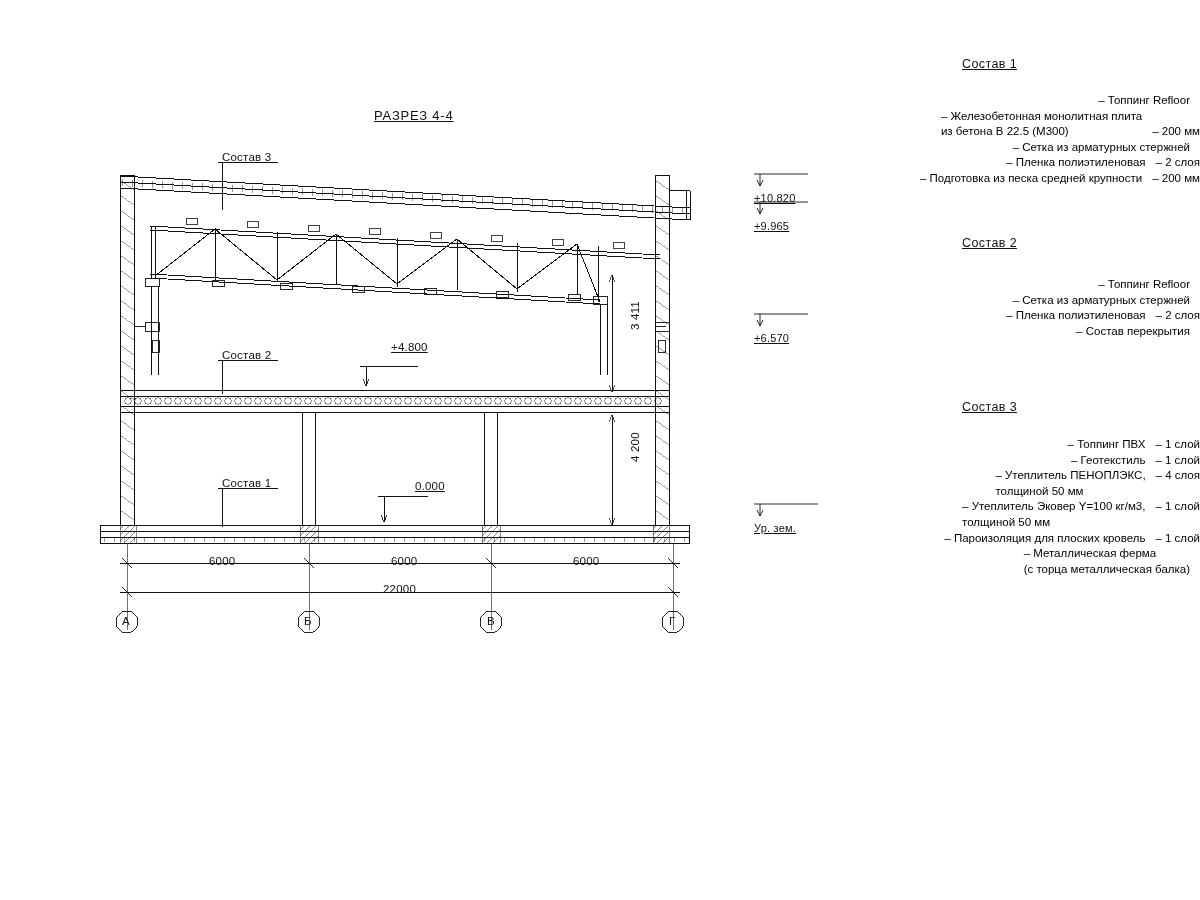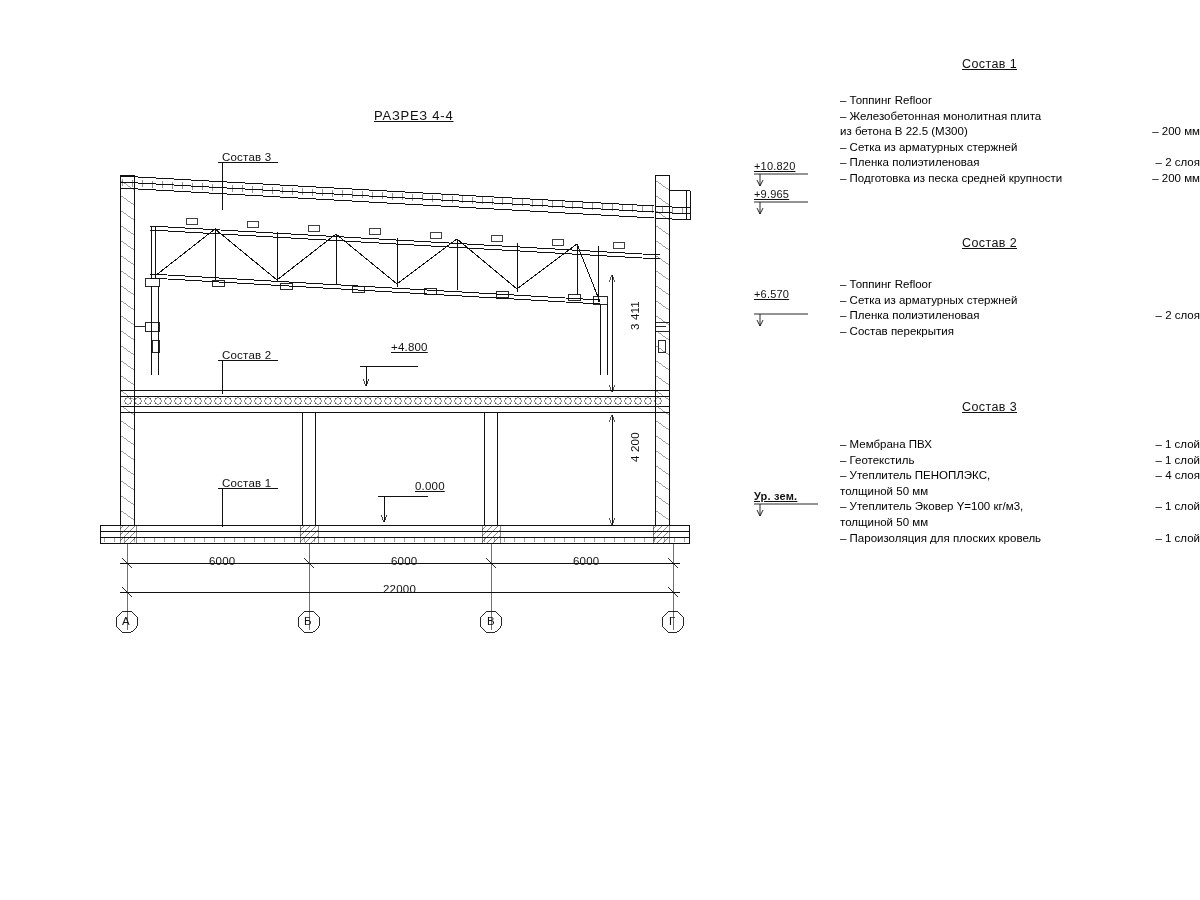--- a/index.html
+++ b/index.html
@@ -37,38 +37,39 @@
   }
   .spec-head {
     font-size: 12.5px;
     letter-spacing: 0.4px;
     text-decoration: underline;
   }
   .lvl {
     font-size: 11px;
     text-decoration: underline;
     letter-spacing: 0.2px;
+    margin-top: 32px;
   }
   .lbl-underline {
     font-size: 11.5px;
     text-decoration: underline;
   }
   .vert {
     transform: rotate(-90deg);
     transform-origin: left top;
   }
   
   .spec-block {
     position: absolute;
     width: 360px;
   }
   .spec-row {
     position: relative;
     display: flex;
-    justify-content: space-between;
+    justify-content: flex-end;
     font-size: 11.5px;
     line-height: 15.6px;
     white-space: nowrap;
   }
   .spec-row .it {
     padding-left: 0;
   }
   .spec-row .val {
     padding-left: 10px;
     text-align: right;
@@ -522,22 +523,22 @@
       <line x1="8" y1="164" x2="8" y2="176"></line>
       <path d="M5 170 L8 176 L11 170"></path>
 
       <line x1="2" y1="354" x2="66" y2="354"></line>
       <line x1="8" y1="354" x2="8" y2="366"></line>
       <path d="M5 360 L8 366 L11 360"></path>
     </g>
   </svg>
   <div class="txt lvl" style="left:754px; top:160px;">+10.820</div>
   <div class="txt lvl" style="left:754px; top:188px;">+9.965</div>
-  <div class="txt lvl" style="left:754px; top:288px;">+6.570</div>
-  <div class="txt lvl" style="left:754px; top:490px;font-weight:bold;">Ур. зем.</div>
+  <div class="txt lvl" style="left:754px; top:300px;">+6.570</div>
+  <div class="txt lvl" style="left:754px; top:490px;">Ур. зем.</div>
 
   <div class="txt spec-head" style="left:962px; top:57px;">Состав 1</div>
   <div class="spec-block" style="left:840px; top:93px; width:360px;">
     <div class="spec-row">
       <span class="it">– Топпинг Refloor</span>
       <span class="val"></span>
     </div>
     <div class="spec-row">
       <span class="it">
         <span>– Железобетонная  монолитная плита</span>
@@ -575,21 +576,21 @@
     </div>
     <div class="spec-row">
       <span class="it">– Состав перекрытия</span>
       <span class="val"></span>
     </div>
   </div>
 
   <div class="txt spec-head" style="left:962px; top:400px;">Состав 3</div>
   <div class="spec-block" style="left:840px; top:437px; width:360px;">
     <div class="spec-row">
-      <span class="it">– Мембрана ПВХ</span>
+      <span class="it">– Топпинг ПВХ</span>
       <span class="val">– 1 слой</span>
     </div>
     <div class="spec-row">
       <span class="it">– Геотекстиль</span>
       <span class="val">– 1 слой</span>
     </div>
     <div class="spec-row">
       <span class="it">
         <span>– Утеплитель ПЕНОПЛЭКС,</span>
         <span class="sub">толщиной 50 мм</span>
@@ -600,15 +601,22 @@
       <span class="it">
         <span>– Утеплитель Эковер Y=100 кг/м3,</span>
         <span class="sub">толщиной 50 мм</span>
       </span>
       <span class="val">– 1 слой</span>
     </div>
     <div class="spec-row">
       <span class="it">– Пароизоляция для плоских кровель</span>
       <span class="val">– 1 слой</span>
     </div>
+    <div class="spec-row">
+      <span class="it">
+        <span>– Металлическая ферма</span>
+        <span class="sub">(с торца металлическая балка)</span>
+      </span>
+      <span class="val"></span>
+    </div>
   </div>
 
 </div>
 
 </body></html>

